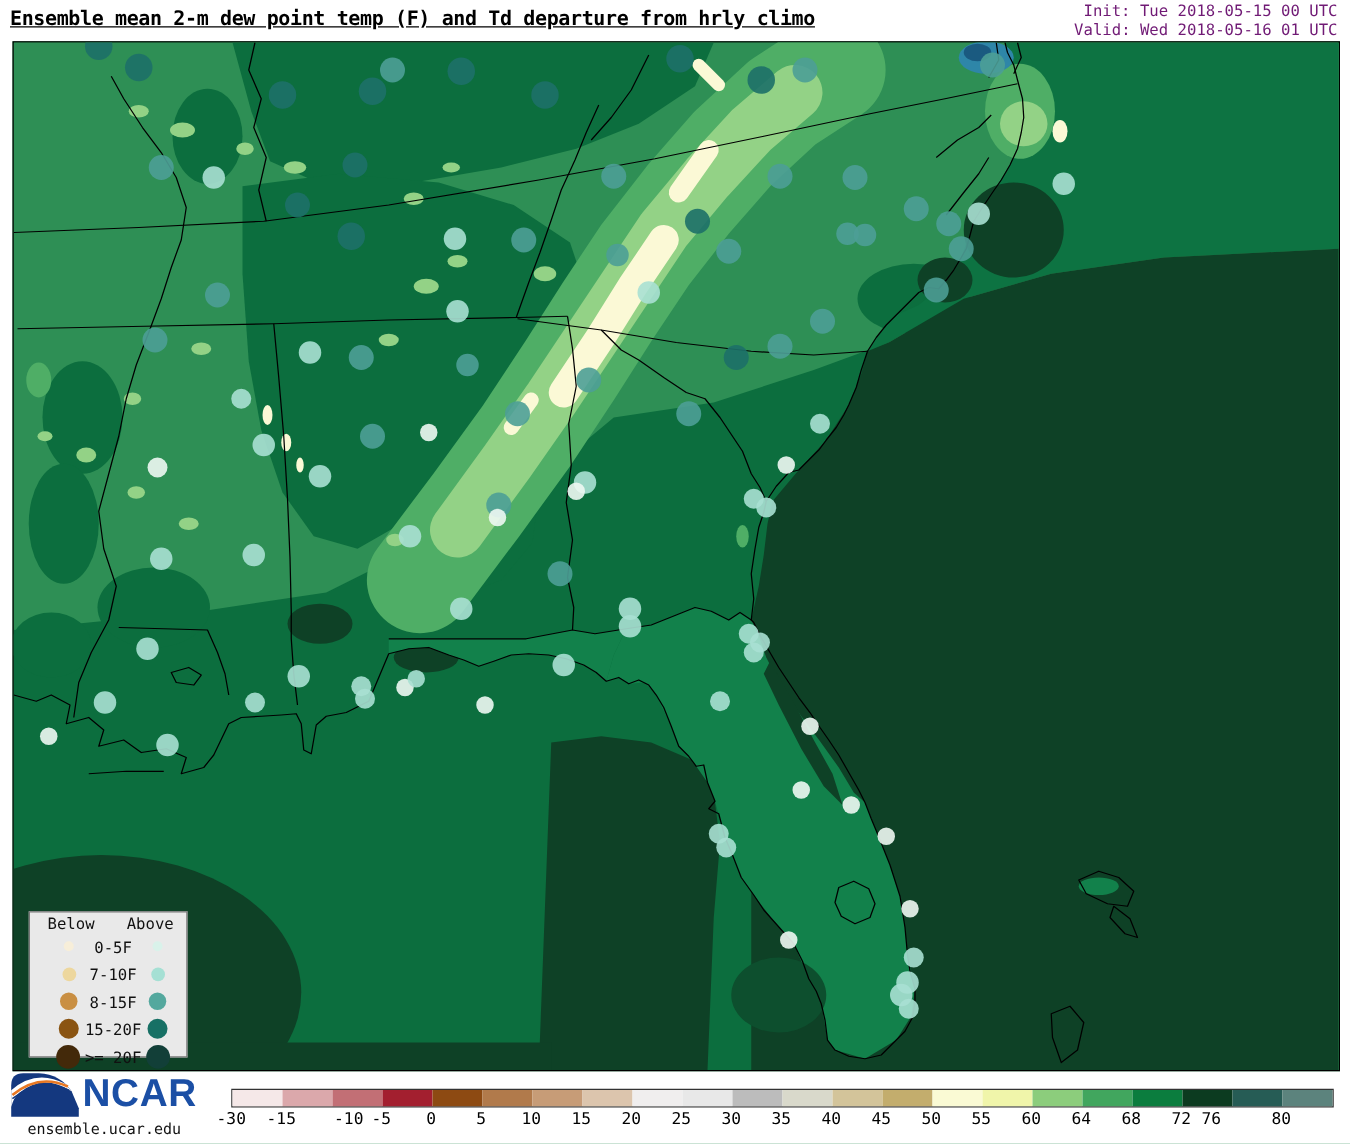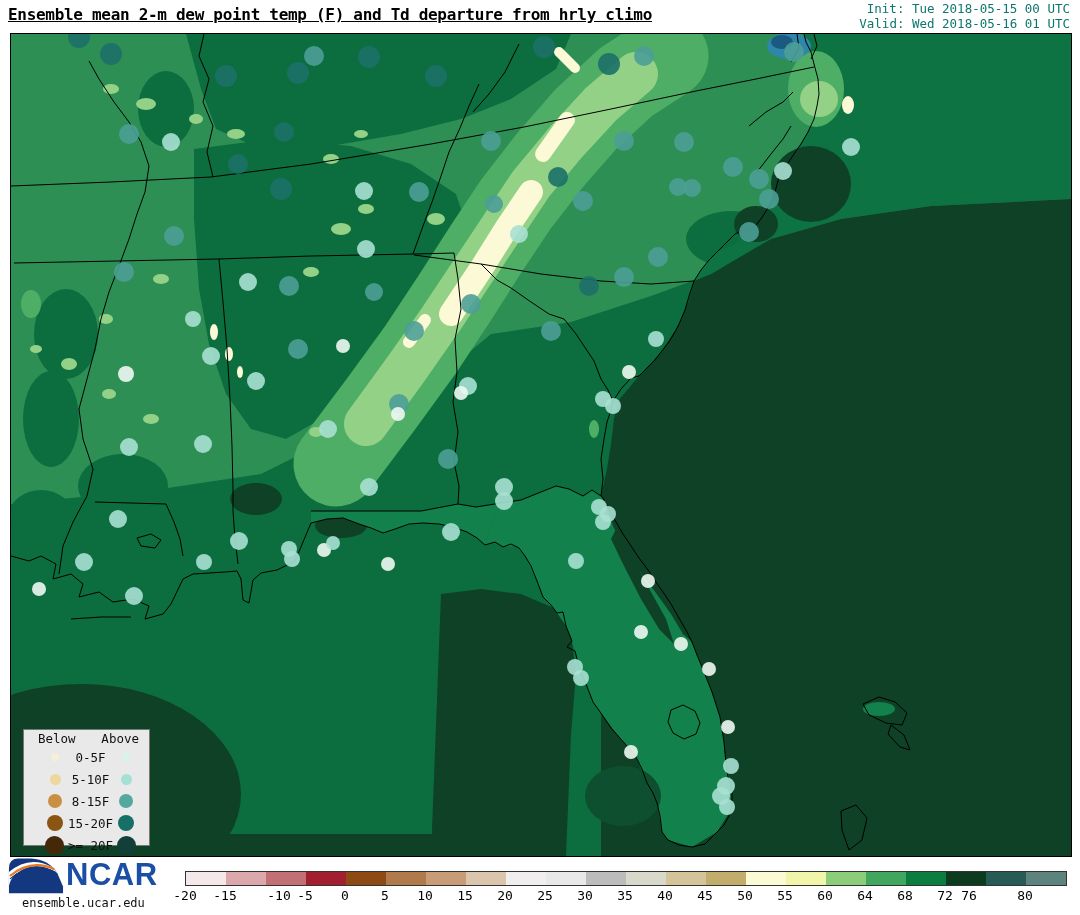--- a/index.html
+++ b/index.html
@@ -6,21 +6,21 @@
   body{
     width:1080px;height:915px;position:relative;background:#ffffff;
     font-family:"DejaVu Sans Mono","Liberation Mono",monospace;overflow:hidden;
   }
   #page-title{
     position:absolute;left:8px;top:5px;font-size:16px;font-weight:bold;color:#000;
     white-space:nowrap;letter-spacing:-0.3px;text-decoration:underline;
   }
   #init-block{
     position:absolute;right:10px;top:2px;text-align:right;font-size:12.5px;
-    line-height:14.5px;color:#0f766e;white-space:pre;
+    line-height:14.5px;color:#701a75;white-space:pre;
   }
   #map-frame{
     position:absolute;left:10px;top:33px;width:1060px;height:822px;
     border:1px solid #000;box-sizing:content-box;background:#2e8f55;
   }
   #map-svg{display:block;}
   
   #map-legend{
     position:absolute;left:12px;top:695px;width:127px;height:117px;
     background:#e9e9e9;border:1px solid #777;font-size:12.5px;color:#111;
@@ -252,21 +252,21 @@
           </div>
           <div class="legend-label">0-5F</div>
           <div class="legend-dot-cell">
             <div class="legend-dot" style="width: 8px; height: 8px; background: rgb(217, 242, 234);"></div>
           </div>
         </div>
         <div class="legend-row">
           <div class="legend-dot-cell">
             <div class="legend-dot" style="width: 11px; height: 11px; background: rgb(237, 215, 158);"></div>
           </div>
-          <div class="legend-label">5-10F</div>
+          <div class="legend-label">7-10F</div>
           <div class="legend-dot-cell">
             <div class="legend-dot" style="width: 11px; height: 11px; background: rgb(165, 224, 212);"></div>
           </div>
         </div>
         <div class="legend-row">
           <div class="legend-dot-cell">
             <div class="legend-dot" style="width: 14px; height: 14px; background: rgb(201, 143, 67);"></div>
           </div>
           <div class="legend-label">8-15F</div>
           <div class="legend-dot-cell">
@@ -324,21 +324,21 @@
     <div class="cb-cell" style="background: rgb(250, 250, 212);"></div>
     <div class="cb-cell" style="background: rgb(240, 245, 170);"></div>
     <div class="cb-cell" style="background: rgb(140, 205, 124);"></div>
     <div class="cb-cell" style="background: rgb(65, 166, 94);"></div>
     <div class="cb-cell" style="background: rgb(11, 125, 62);"></div>
     <div class="cb-cell" style="background: rgb(12, 59, 32);"></div>
     <div class="cb-cell" style="background: rgb(38, 92, 85);"></div>
     <div class="cb-cell" style="background: rgb(92, 131, 125);"></div>
   </div>
 <div id="cb-ticks">
-    <span class="cb-tick" style="left: 0px;">-20</span>
+    <span class="cb-tick" style="left: 0px;">-30</span>
     <span class="cb-tick" style="left: 40px;">-15</span>
     <span class="cb-tick" style="left: 80px; margin-left: 14px;">-10</span>
     <span class="cb-tick" style="left: 120px;">-5</span>
     <span class="cb-tick" style="left: 160px;">0</span>
     <span class="cb-tick" style="left: 200px;">5</span>
     <span class="cb-tick" style="left: 240px;">10</span>
     <span class="cb-tick" style="left: 280px;">15</span>
     <span class="cb-tick" style="left: 320px;">20</span>
     <span class="cb-tick" style="left: 360px;">25</span>
     <span class="cb-tick" style="left: 400px;">30</span>

